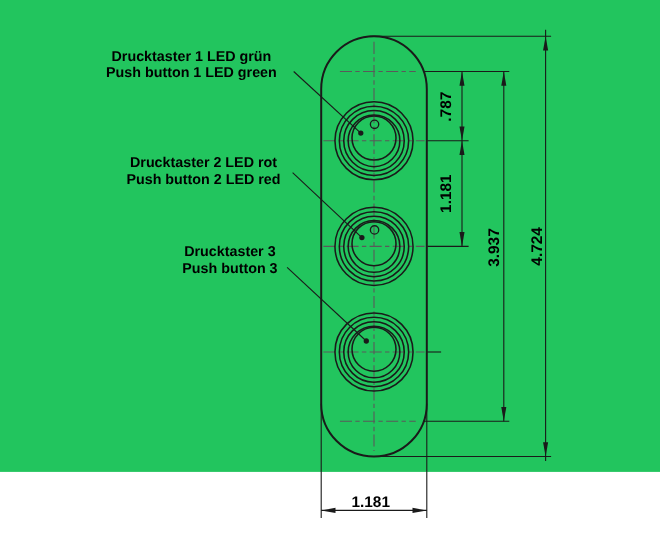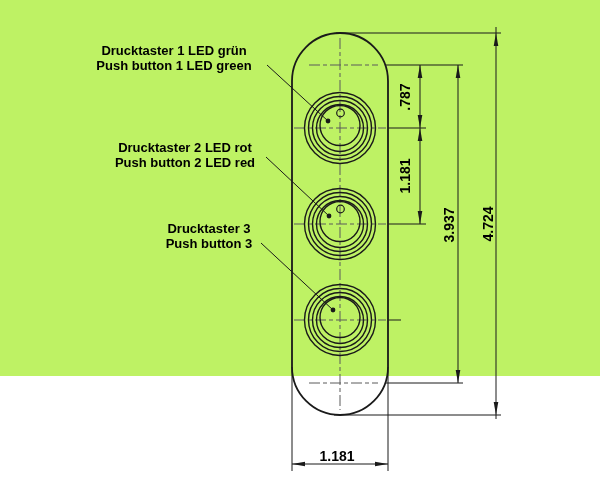--- a/index.html
+++ b/index.html
@@ -7,22 +7,22 @@
     padding: 0;
     background: #ffffff;
     width: 600px;
     height: 500px;
     overflow: hidden;
     font-family: "Liberation Sans", sans-serif;
   }
   .stage {
     position: relative;
     width: 600px;
-    height: 376px;
-    background: #bef264;
+    height: 429px;
+    background: #22c55e;
   }
   svg { display: block; }
   .label-text {
     font-family: "Liberation Sans", sans-serif;
     font-size: 13px;
     font-weight: 700;
     fill: #000000;
   }
   .dim-text {
     font-family: "Liberation Sans", sans-serif;

